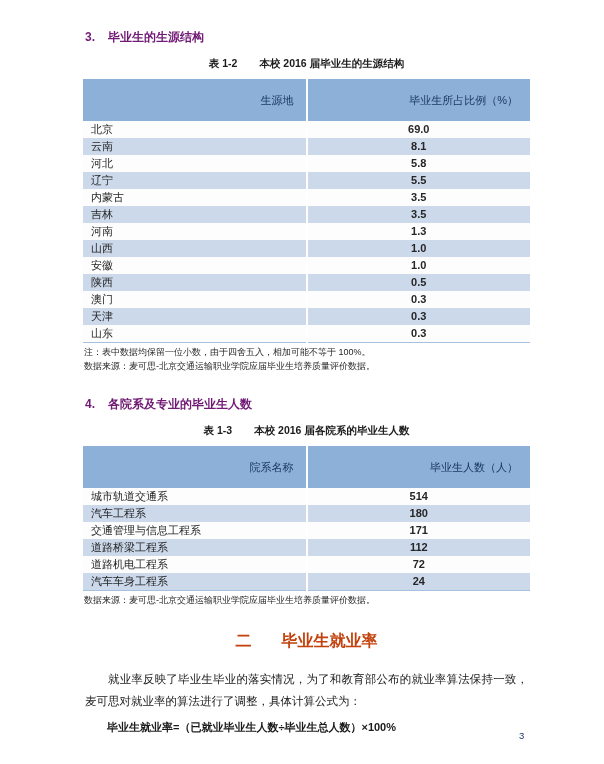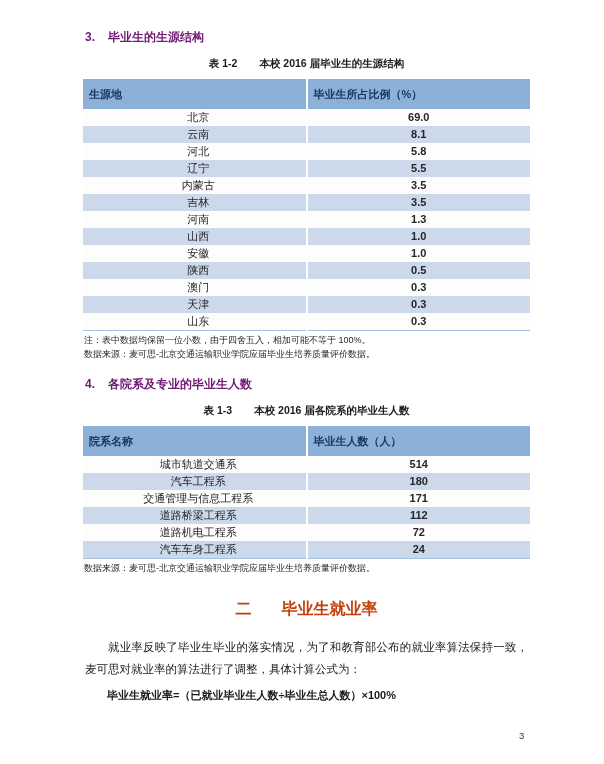--- a/index.html
+++ b/index.html
@@ -38,45 +38,45 @@
   table.data-table {
     width: 100%;
     border-collapse: collapse;
     font-size: 11px;
     border-bottom: 1px solid #a6c1dd;
     table-layout: fixed;
   }
   table.data-table th {
     background: #8db0d9;
     color: #17365d;
-    font-weight: bold;
+    font-weight: normal;
     height: 18px;
-    text-align: left;
-    padding: 6px;
+    text-align: right;
+    padding: 12px;
     line-height: 18px;
   }
   table.data-table td {
     height: 17px;
     padding: 0;
     line-height: 17px;
     color: #262626;
   }
   table.data-table th + th,
   table.data-table td + td { border-left: 2px solid #ffffff; }
   table.data-table tbody tr:nth-child(even) td { background: #cbd9eb; }
   table.data-table tbody tr:nth-child(odd) td { background: #fdfdfe; }
-  table.data-table td:first-child { text-align: center; padding-left: 8px; }
+  table.data-table td:first-child { text-align: left; padding-left: 8px; }
   table.data-table td:last-child { text-align: center; font-weight: bold; }
   .note {
     font-size: 9px;
     line-height: 13.5px;
     margin: 3px 0 0 1px;
     color: #262626;
   }
-  .sec4 { margin-top: 16px; }
+  .sec4 { margin-top: 24px; }
   .chapter-heading {
     text-align: center;
     font-size: 16px;
     font-weight: bold;
     color: #c2410c;
     font-family: "DejaVu Serif", "Liberation Serif", serif;
     margin: 21px 0 0 0;
     line-height: 24px;
   }
   .chapter-heading .chap-num { margin-right: 30px; }

